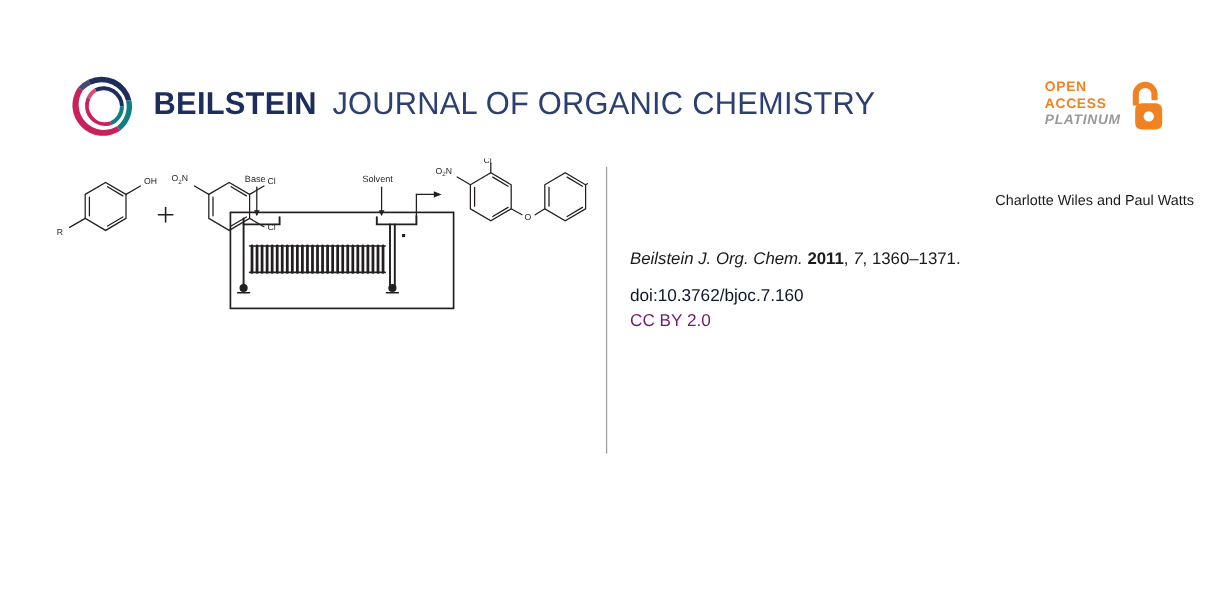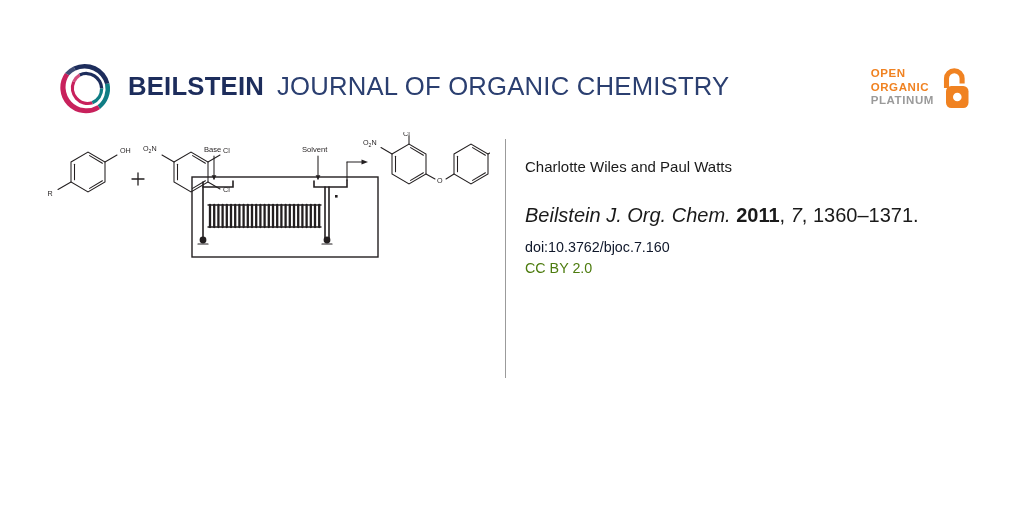--- a/index.html
+++ b/index.html
@@ -66,21 +66,21 @@
     line-height: 13.5px;
     margin-right: 5px;
     padding-bottom: 1px;
   }
   #oa-text div {
     font-size: 11.5px;
     font-weight: bold;
     letter-spacing: 0.6px;
   }
   .oa-orange { color: #f08221; }
-  .oa-gray { color: #9a9a9a; }
+  .oa-gray { color: #9a9a9a; font-style: italic; }
   #oa-lock-icon { width: 33px; height: 44px; display: block; }
 
   
   #graphical-abstract {
     position: absolute;
     left: 40px; top: 132px;
     width: 450px; height: 145px;
   }
   #graphical-abstract svg { display: block; }
 
@@ -108,41 +108,42 @@
     padding: 0;
   }
   #article-title sub {
     font-size: 12.5px;
     vertical-align: baseline;
     position: relative;
     top: 3px;
   }
   #article-authors {
     color: #1a1a1a;
-    font-size: 15px;
+    font-size: 12px;
     line-height: 20px;
     margin-top: 18px;
+    text-align: right;
   }
   #article-citation {
     color: #1a1a1a;
-    font-size: 20px;
+    font-size: 14px;
     line-height: 17px;
     margin-top: 30px;
   }
   #article-citation .cit-journal { font-style: italic; }
   #article-citation .cit-year { font-weight: bold; }
   #article-citation .cit-volume { font-style: italic; }
   #article-doi {
     color: #0f172a;
     font-size: 14.3px;
     line-height: 19.5px;
     margin-top: 14px;
   }
   #article-license {
-    color: #4d7c0f;
+    color: #701a75;
     font-size: 14.3px;
     line-height: 19.5px;
     margin-top: 1px;
   }
 
   
   .chem-label {
     font-family: "Liberation Sans", sans-serif;
     font-size: 7.2px;
     fill: #231f20;
@@ -176,21 +177,21 @@
   </div>
 
   <div id="journal-wordmark">
     <span class="wm-bold">BEILSTEIN</span>
     <span class="wm-light">JOURNAL OF ORGANIC CHEMISTRY</span>
   </div>
 
   <div id="open-access-badge">
     <div id="oa-text">
       <div class="oa-orange">OPEN</div>
-      <div class="oa-orange">ORGANIC</div>
+      <div class="oa-orange">ACCESS</div>
       <div class="oa-gray">PLATINUM</div>
     </div>
     <span>
       <svg id="oa-lock-icon" viewBox="0 0 33 44" xmlns="http://www.w3.org/2000/svg">
 
         <path d="M 7.5 22 L 7.5 12.5 A 7.8 7.8 0 1 1 23.1 12.5 L 23.1 17.5" fill="none" stroke="#f08221" stroke-width="5.1" stroke-linecap="butt"></path>
 
         <rect x="7.0" y="20.0" width="22.5" height="22.0" rx="5.2" ry="5.2" fill="#f08221"></rect>
 
         <circle cx="18.3" cy="31.0" r="4.3" fill="#ffffff"></circle>

